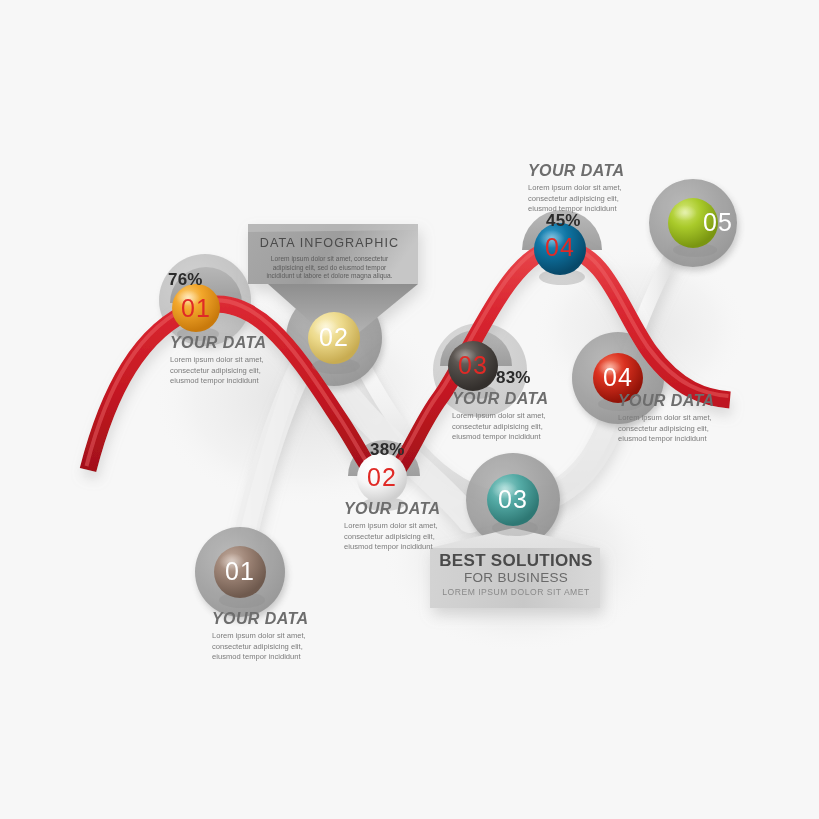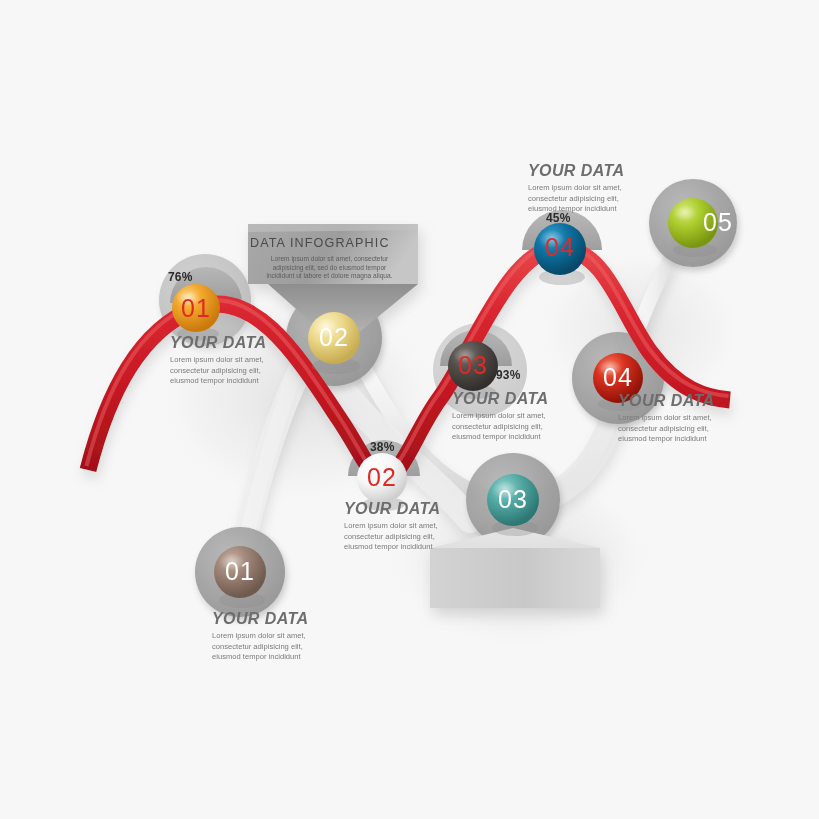--- a/index.html
+++ b/index.html
@@ -21,35 +21,35 @@
     color:#6d6d6d;letter-spacing:.4px;margin:0 0 3px 0;
     white-space:nowrap;
   }
   .datablock .dbline{
     font-size:7.6px;color:#7b7b7b;
     line-height:10.6px;white-space:nowrap;
   }
 
   
   .pct{
-    position:absolute;font-size:12px;font-weight:bold;color:#2b2b2b;
+    position:absolute;font-size:17px;font-weight:bold;color:#2b2b2b;
     letter-spacing:.2px;
   }
 
   
   .num{
     position:absolute;font-size:25px;font-weight:300;letter-spacing:1px;
     text-align:center;pointer-events:none;
   }
 
   
   .banner-title{position:absolute;left:250px;top:226px;width:159px;}
   .bt-h{
     font-size:12.6px;color:#4a4a4a;letter-spacing:1.1px;
-    text-align:left;margin:10px 0 5px 0;
+    text-align:center;margin:10px 0 5px 0;
   }
   .bt-b{
     font-size:6.6px;color:#5d5d5d;line-height:8.6px;
     text-align:center;padding:0 14px;
   }
 
   .banner-bottom{position:absolute;left:435px;top:551px;width:162px;text-align:center;}
   .bb-h1{font-size:17px;font-weight:bold;color:#4a4a4a;letter-spacing:.3px;line-height:19px;}
   .bb-h2{font-size:13.5px;color:#6a6a6a;letter-spacing:.3px;line-height:16px;}
   .bb-h3{font-size:8.6px;color:#8a8a8a;letter-spacing:.5px;line-height:13px;}
@@ -321,24 +321,29 @@
     </g>
   </svg>
 
   <div class="txtlayer">
 
     <div class="banner-title">
       <div class="bt-h">DATA INFOGRAPHIC</div>
       <div class="bt-b">Lorem ipsum dolor sit amet, consectetur adipisicing elit, sed do eiusmod tempor incididunt ut labore et dolore magna aliqua.</div>
     </div>
 
+    <div class="banner-bottom">
+      <div class="bb-h1">BEST SOLUTIONS</div>
+      <div class="bb-h2">FOR BUSINESS</div>
+      <div class="bb-h3">LOREM IPSUM DOLOR SIT AMET</div>
+    </div>
 
     <div class="pct" style="left:168px;top:270px;">76%</div>
     <div class="pct" style="left:370px;top:440px;">38%</div>
-    <div class="pct" style="left:496px;top:368px;">93%</div>
+    <div class="pct" style="left:496px;top:368px;">83%</div>
     <div class="pct" style="left:546px;top:211px;">45%</div>
 
     <div class="num" style="left:172px;top:294px;width:48px;color:#e02a26;">01</div>
     <div class="num" style="left:358px;top:463px;width:48px;color:#e02a26;">02</div>
     <div class="num" style="left:449px;top:351px;width:48px;color:#e02a26;">03</div>
     <div class="num" style="left:536px;top:233px;width:48px;color:#e02a26;">04</div>
     <div class="num" style="left:216px;top:557px;width:48px;color:#ffffff;">01</div>
     <div class="num" style="left:310px;top:323px;width:48px;color:#ffffff;">02</div>
     <div class="num" style="left:489px;top:485px;width:48px;color:#ffffff;">03</div>
     <div class="num" style="left:594px;top:363px;width:48px;color:#ffffff;">04</div>

